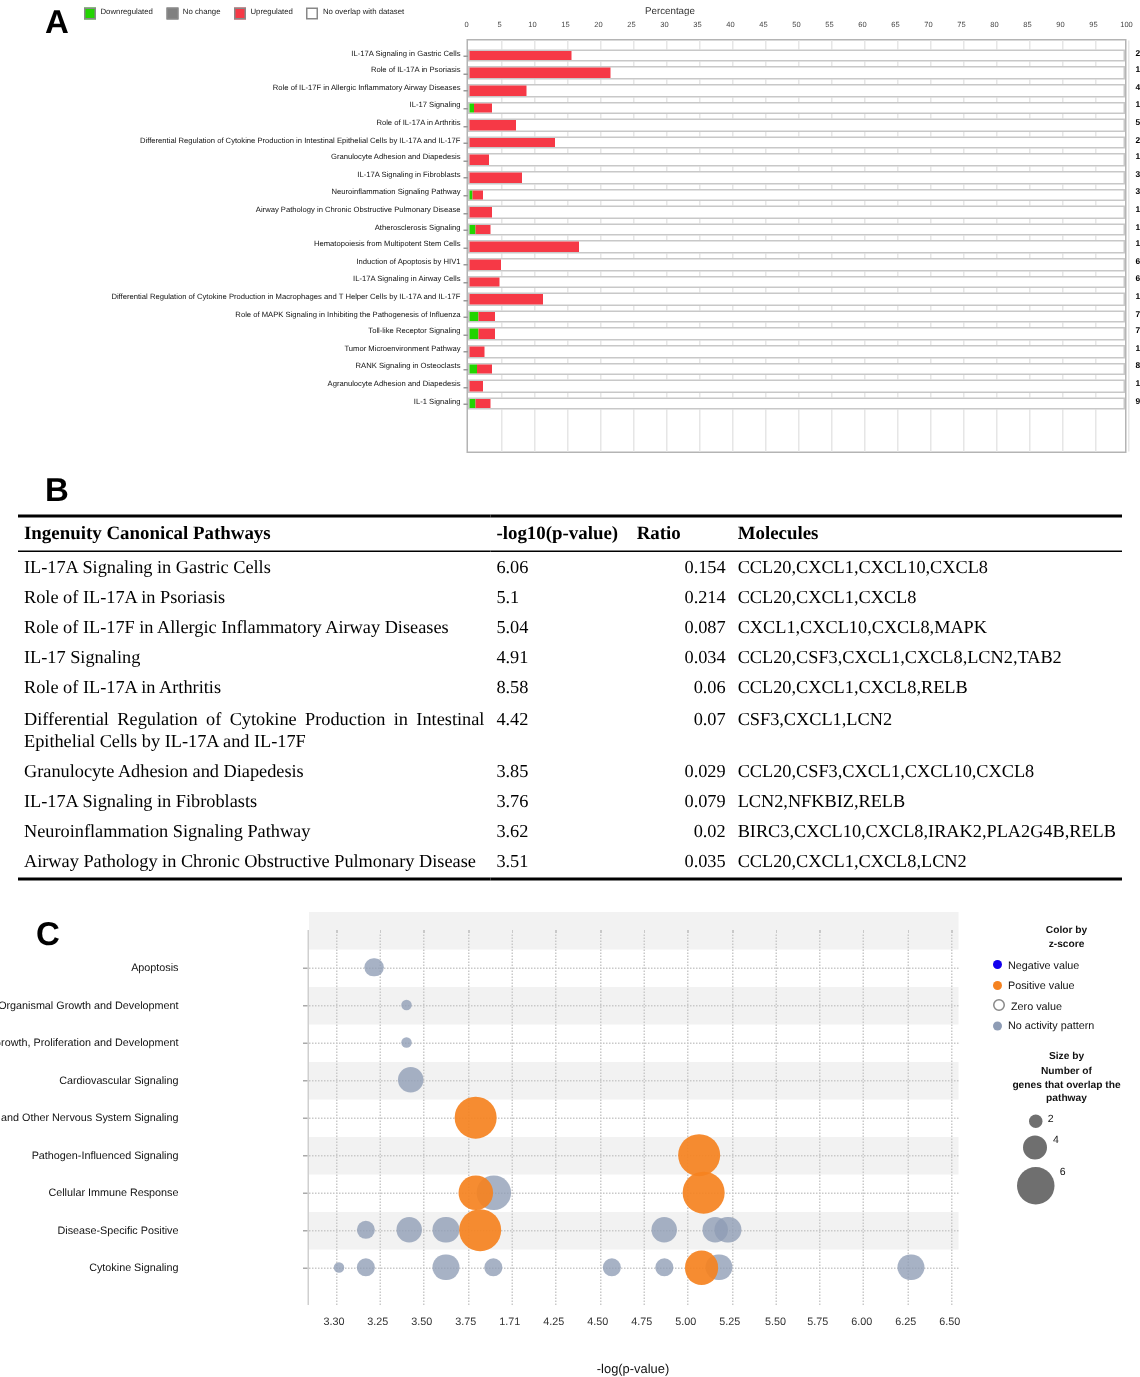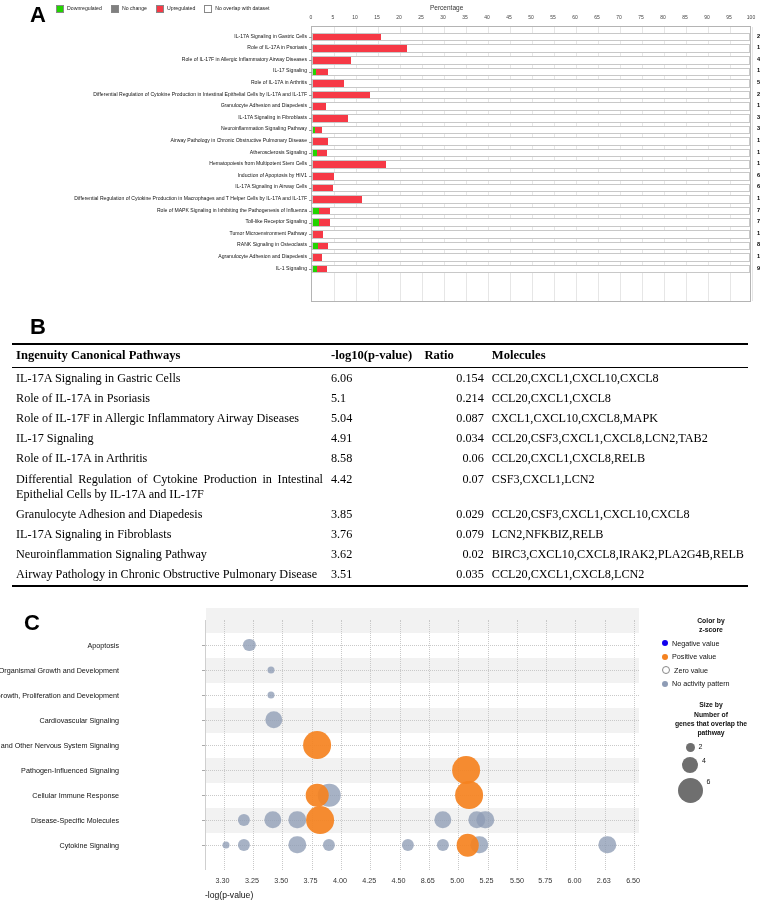--- a/index.html
+++ b/index.html
@@ -59,21 +59,21 @@
   .bandC{position:absolute;left:0;width:100%;background:#f2f2f2;}
   .cgridv{position:absolute;top:0;bottom:0;width:0;border-left:1px dotted #c9c9c9;}
   .cgridh{position:absolute;left:0;right:0;height:0;border-top:1px dotted #c9c9c9;}
   .bub{position:absolute;border-radius:50%;transform:translate(-50%,-50%);}
   .bub.grey{background:#8e9cb5;opacity:.78;}
   .bub.orange{background:#f58220;opacity:.92;}
   .ylabC{position:absolute;right:641px;font-size:7.2px;color:#111;white-space:nowrap;
          text-align:right;transform:translateY(-50%);}
   .ytickC{position:absolute;left:205px;width:3px;height:1px;background:#aaa;}
   .xtickC{position:absolute;font-size:7.2px;color:#333;transform:translateX(-50%);}
-  #xlabC{position:absolute;width:100%;text-align:left;font-size:8.6px;color:#111;}
+  #xlabC{position:absolute;width:100%;text-align:center;font-size:8.6px;color:#111;margin-top:17px;}
   #legendC{position:absolute;left:662px;top:14px;width:98px;}
   .legC-title{font-size:6.8px;font-weight:bold;text-align:center;line-height:1.35;color:#111;}
   .legC-row{display:flex;align-items:center;gap:4px;margin-top:4.5px;}
   .legC-dot{border-radius:50%;flex:0 0 auto;}
   .legC-txt{font-size:7.2px;color:#111;}
   .legC-size-row{display:flex;align-items:center;gap:4px;margin-top:3px;}
   .legC-sdot{background:#6f6f6f;border-radius:50%;flex:0 0 auto;}
   .legC-snum{font-size:7px;color:#111;align-self:flex-start;}
 </style>
 </head>
@@ -505,33 +505,33 @@
     <div class="ylabC" style="top: 93px;">Cellular Growth, Proliferation and Development</div>
     <div class="ytickC" style="top: 93px; left: 202px;"></div>
     <div class="ylabC" style="top: 118px;">Cardiovascular Signaling</div>
     <div class="ytickC" style="top: 118px; left: 202px;"></div>
     <div class="ylabC" style="top: 143px;">Neurotransmitters and Other Nervous System Signaling</div>
     <div class="ytickC" style="top: 143px; left: 202px;"></div>
     <div class="ylabC" style="top: 168px;">Pathogen-Influenced Signaling</div>
     <div class="ytickC" style="top: 168px; left: 202px;"></div>
     <div class="ylabC" style="top: 193px;">Cellular Immune Response</div>
     <div class="ytickC" style="top: 193px; left: 202px;"></div>
-    <div class="ylabC" style="top: 218px;">Disease-Specific Molecules</div>
+    <div class="ylabC" style="top: 218px;">Disease-Specific Positive</div>
     <div class="ytickC" style="top: 218px; left: 202px;"></div>
     <div class="ylabC" style="top: 243px;">Cytokine Signaling</div>
     <div class="ytickC" style="top: 243px; left: 202px;"></div>
     <div class="xtickC" style="left: 222.595px; top: 274px;">3.30</div>
     <div class="xtickC" style="left: 251.919px; top: 274px;">3.25</div>
     <div class="xtickC" style="left: 281.243px; top: 274px;">3.50</div>
     <div class="xtickC" style="left: 310.568px; top: 274px;">3.75</div>
-    <div class="xtickC" style="left: 339.892px; top: 274px;">4.00</div>
+    <div class="xtickC" style="left: 339.892px; top: 274px;">1.71</div>
     <div class="xtickC" style="left: 369.216px; top: 274px;">4.25</div>
     <div class="xtickC" style="left: 398.541px; top: 274px;">4.50</div>
-    <div class="xtickC" style="left: 427.865px; top: 274px;">8.65</div>
+    <div class="xtickC" style="left: 427.865px; top: 274px;">4.75</div>
     <div class="xtickC" style="left: 457.189px; top: 274px;">5.00</div>
     <div class="xtickC" style="left: 486.514px; top: 274px;">5.25</div>
     <div class="xtickC" style="left: 517px; top: 274px;">5.50</div>
     <div class="xtickC" style="left: 545.162px; top: 274px;">5.75</div>
     <div class="xtickC" style="left: 574.486px; top: 274px;">6.00</div>
-    <div class="xtickC" style="left: 603.811px; top: 274px;">2.63</div>
+    <div class="xtickC" style="left: 603.811px; top: 274px;">6.25</div>
     <div class="xtickC" style="left: 633.135px; top: 274px;">6.50</div>
     <div id="xlabC" style="left: 205px; width: 434px; top: 288px;">-log(p-value)</div>
   </div>
 
 </body></html>

